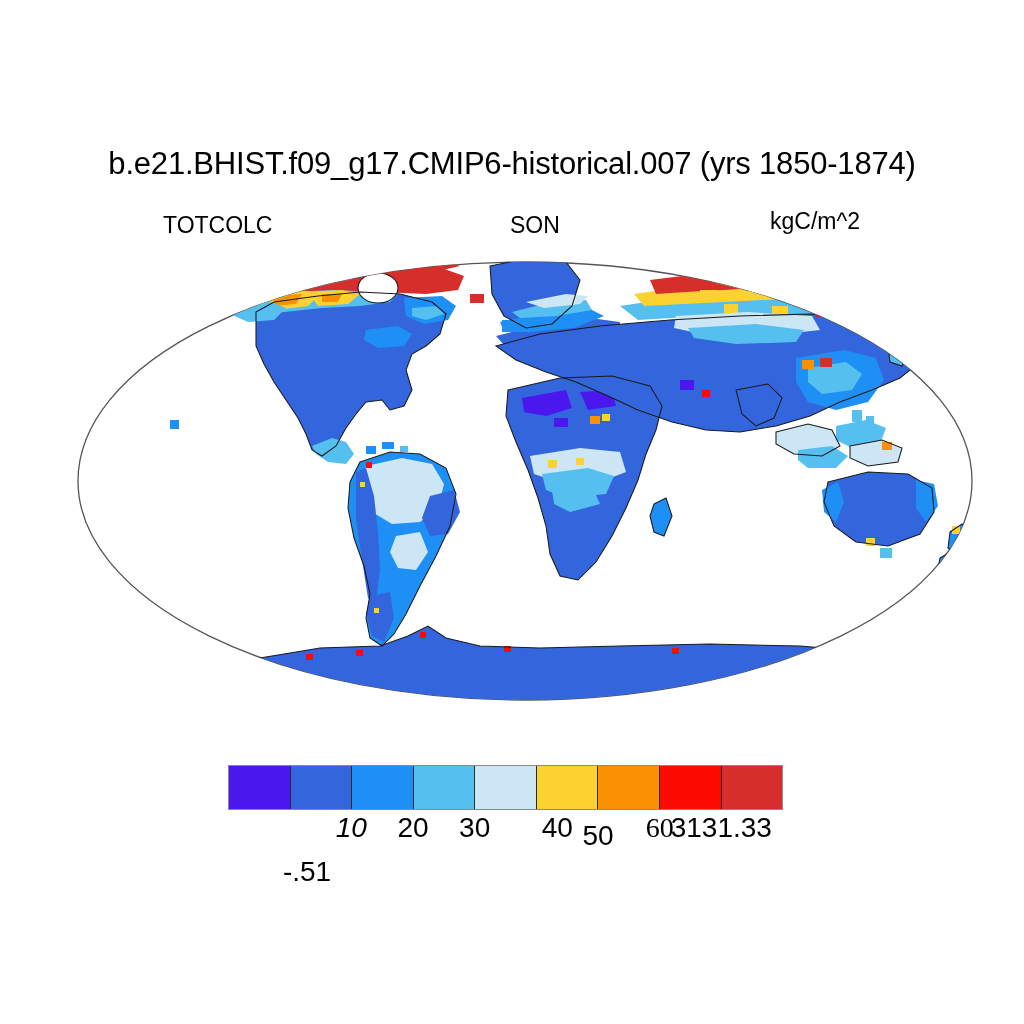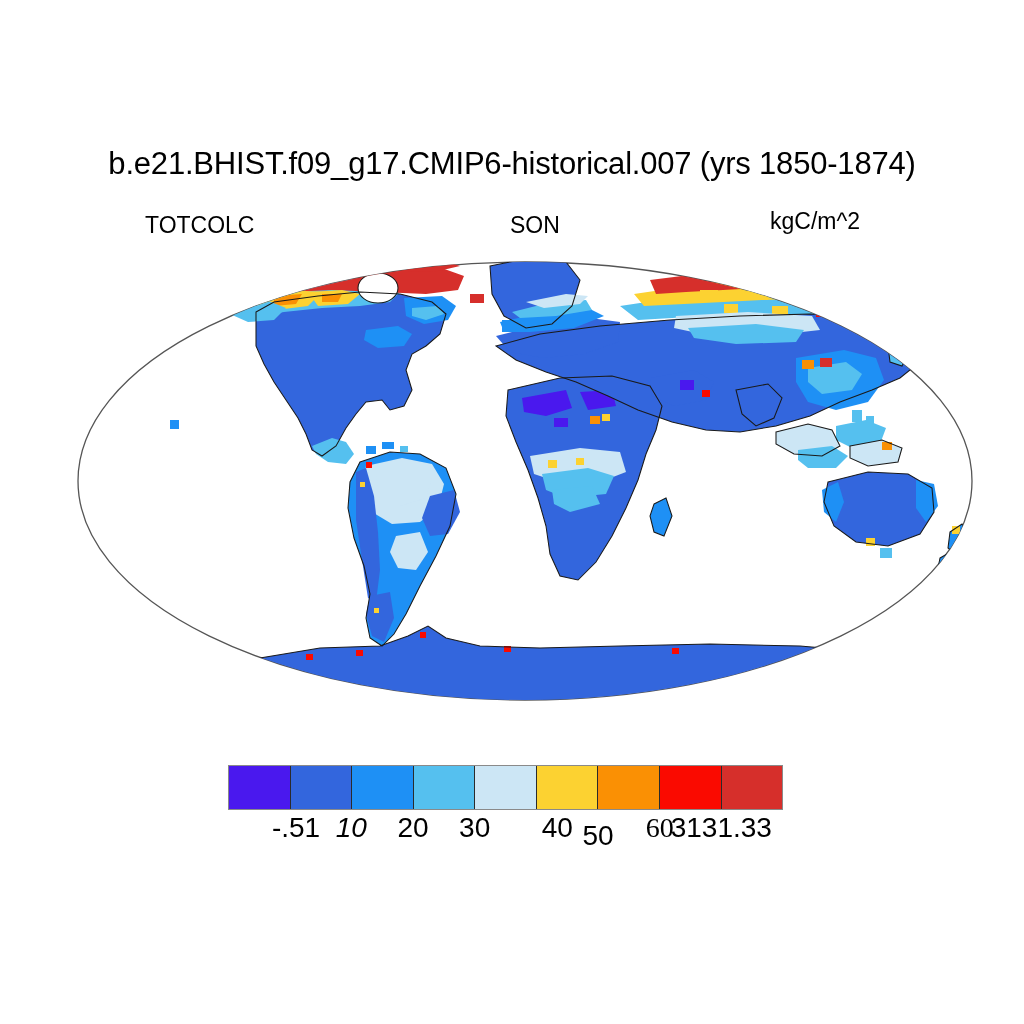--- a/index.html
+++ b/index.html
@@ -9,21 +9,21 @@
     overflow:hidden;position:relative;
   }
   #root{position:absolute;inset:0;}
 
   .title{
     position:absolute;left:0;top:146px;width:1024px;
     text-align:center;font-size:31px;color:#000;
     letter-spacing:-0.2px;white-space:nowrap;
   }
   .sublabel{position:absolute;font-size:23px;color:#000;white-space:nowrap;}
-  #lbl-var{left:145px;top:212px;}
+  #lbl-var{left:163px;top:212px;}
   #lbl-season{left:484px;top:212px;margin-left:26px;}
   #lbl-units{left:770px;top:208px;}
 
   #map-area{position:absolute;left:60px;top:250px;width:930px;height:480px;}
   #map-svg{display:block;width:930px;height:480px;}
 
   #colorbar{position:absolute;left:228px;top:765px;width:555px;height:45px;
     display:flex;border:1px solid #8a8a8a;box-sizing:border-box;}
   .cb-cell{flex:1 1 0;height:100%;border-right:1px solid #2b2b2b;box-sizing:border-box;}
   .cb-cell:last-child{border-right:none;}
@@ -267,21 +267,21 @@
       <div class="cb-cell" title="-.51 to 10" style="background: rgb(51, 102, 221);"></div>
       <div class="cb-cell" title="10 to 20" style="background: rgb(30, 144, 245);"></div>
       <div class="cb-cell" title="20 to 30" style="background: rgb(85, 192, 239);"></div>
       <div class="cb-cell" title="30 to 40" style="background: rgb(204, 230, 245);"></div>
       <div class="cb-cell" title="40 to 50" style="background: rgb(252, 210, 49);"></div>
       <div class="cb-cell" title="50 to 60" style="background: rgb(250, 144, 4);"></div>
       <div class="cb-cell" title="60 to 3131.33" style="background: rgb(250, 10, 0);"></div>
       <div class="cb-cell" title="&gt; 3131.33" style="background: rgb(214, 47, 43);"></div>
     </div>
   <div id="cb-labels">
-      <span class="cb-tick" style="left: 296px;">-.51</span>
+      <span class="cb-tick" style="left: 307px; margin-top: 44px;">-.51</span>
       <span class="cb-tick" style="left: 351.333px; font-style: italic;">10</span>
       <span class="cb-tick" style="left: 413px;">20</span>
       <span class="cb-tick" style="left: 474.667px;">30</span>
       <span class="cb-tick" style="left: 536.333px; margin-left: 21px;">40</span>
       <span class="cb-tick" style="left: 598px; margin-top: 8px;">50</span>
       <span class="cb-tick" style="left: 659.667px; font-family: Liberation Serif, serif;">60</span>
       <span class="cb-tick" style="left: 721.333px;">3131.33</span>
     </div>
 
 </div>

